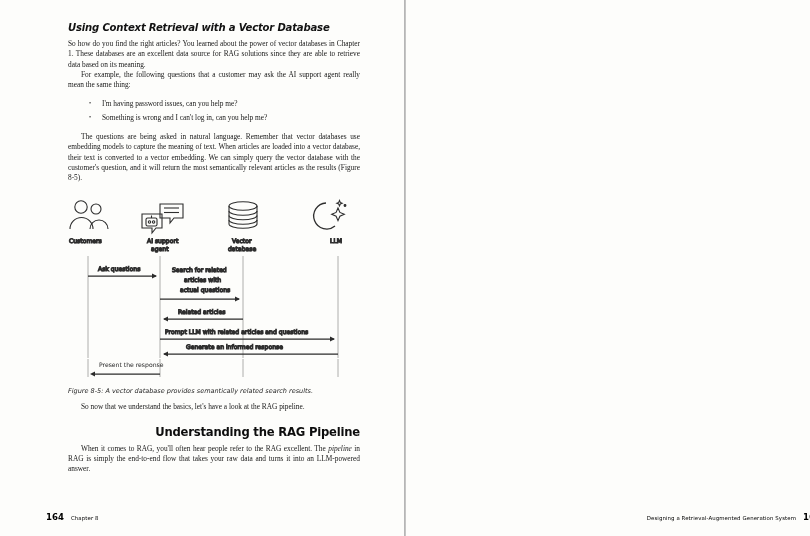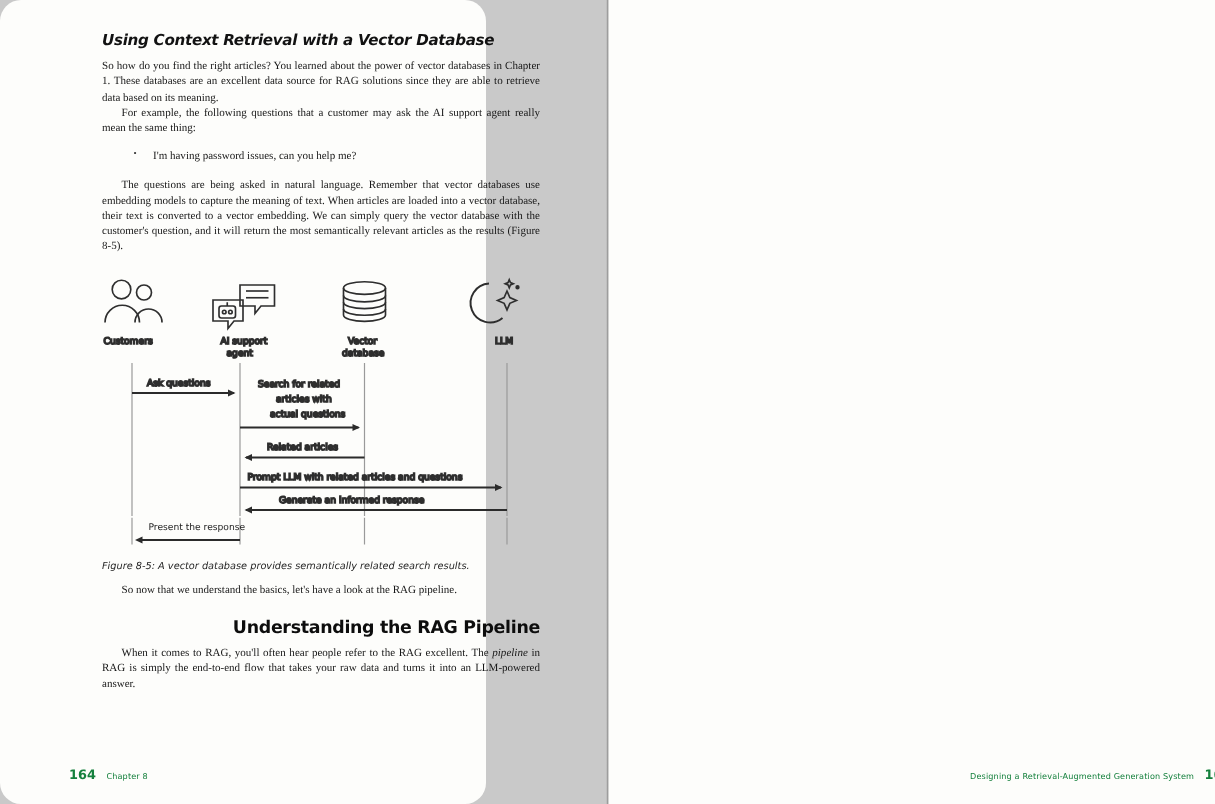--- a/index.html
+++ b/index.html
@@ -8,21 +8,21 @@
     width: 810px; height: 536px;
     background: #c9c9c9;
     font-family: "Liberation Serif", serif;
     overflow: hidden;
   }
   .spread { position: relative; width: 810px; height: 536px; }
   .page {
     position: absolute; top: 0; height: 536px;
     background: #fdfdfb;
   }
-  .page-left  { left: 0;   width: 324px; border-radius: 14px; }
+  .page-left  { left: 0;   width: 405px; }
   .page-right { left: 405px; width: 462px; }
   .gutter {
     position: absolute; left: 404px; top: 0;
     width: 2px; height: 536px;
     background: linear-gradient(to right,#cfcfcf,#9d9d9d,#ededeb);
     z-index: 5;
   }
   .col {
     position: absolute; top: 22px;
     width: 292px;
@@ -63,21 +63,21 @@
   .caption {
     font-family: "DejaVu Sans", sans-serif;
     font-style: italic; font-size: 6.5px;
     color: #1d1d1d; margin: 4px 0 7px 0;
   }
   .ital { font-style: italic; margin-top: 24px; }
 
   .footer {
     position: absolute; bottom: 14px;
     font-family: "DejaVu Sans", sans-serif;
-    color: #15803d; white-space: nowrap;
+    color: #000000; white-space: nowrap;
   }
   .folio { font-weight: bold; font-size: 8.6px; }
   .runhead { font-size: 5.4px; letter-spacing: 0.1px; }
   .footer-l { left: 46px; display: flex; align-items: baseline; gap: 7px; }
   .footer-r { right: 46px; display: flex; align-items: baseline; gap: 7px; }
 
   
   .fig { position: relative; }
   .fig svg { display: block; }
   .hand {
@@ -94,20 +94,21 @@
   <div class="page page-left">
     <div class="col col-l">
 
       <h2 class="heading">Using Context Retrieval with a Vector Database</h2>
 
       <p class="body noind">So how do you find the right articles? You learned about the power of vector databases in Chapter 1. These databases are an excellent data source for RAG solutions since they are able to retrieve data based on its meaning.</p>
       <p class="body">For example, the following questions that a customer may ask the AI support agent really mean the same thing:</p>
 
       <ul class="bullets">
         <li>I'm having password issues, can you help me?</li>
+        <li>Something is wrong and I can't log in, can you help me?</li>
       </ul>
 
       <p class="body">The questions are being asked in natural language. Remember that vector databases use embedding models to capture the meaning of text. When articles are loaded into a vector database, their text is converted to a vector embedding. We can simply query the vector database with the customer's question, and it will return the most semantically relevant articles as the results (Figure 8-5).</p>
 
       <div class="fig" style="margin-top:10px;">
         <svg width="292" height="166" viewBox="0 0 292 166">
           <g fill="none" stroke="#2e2e2e" stroke-width="1.1">
 
             <g>
               <circle cx="13" cy="13" r="6.2"></circle>

